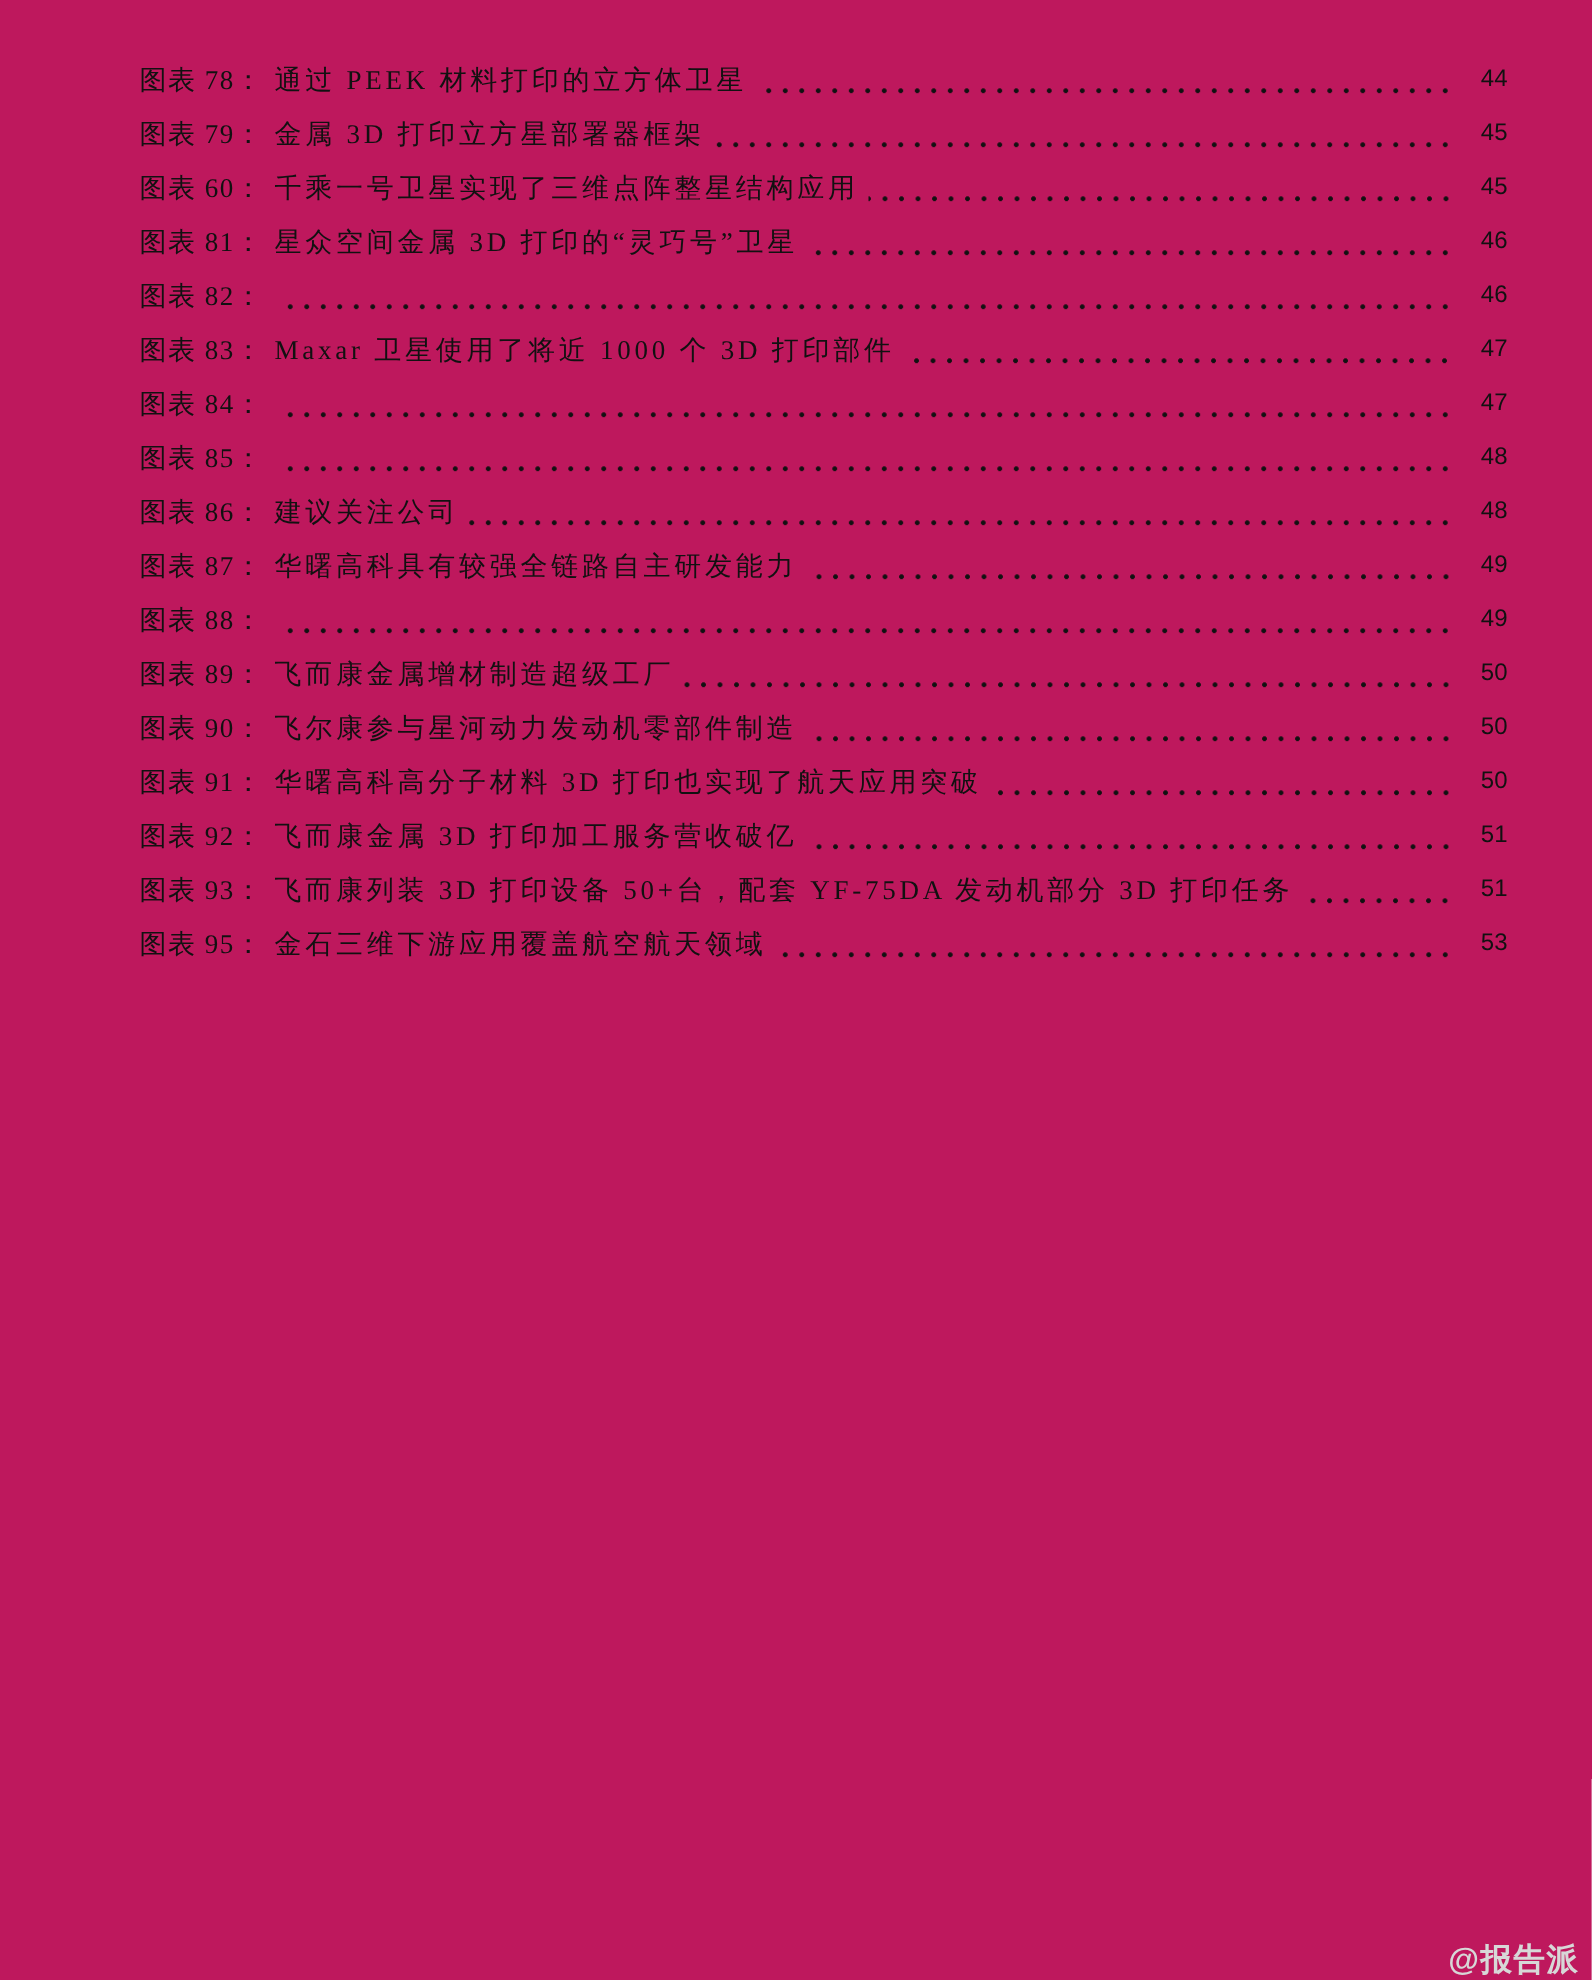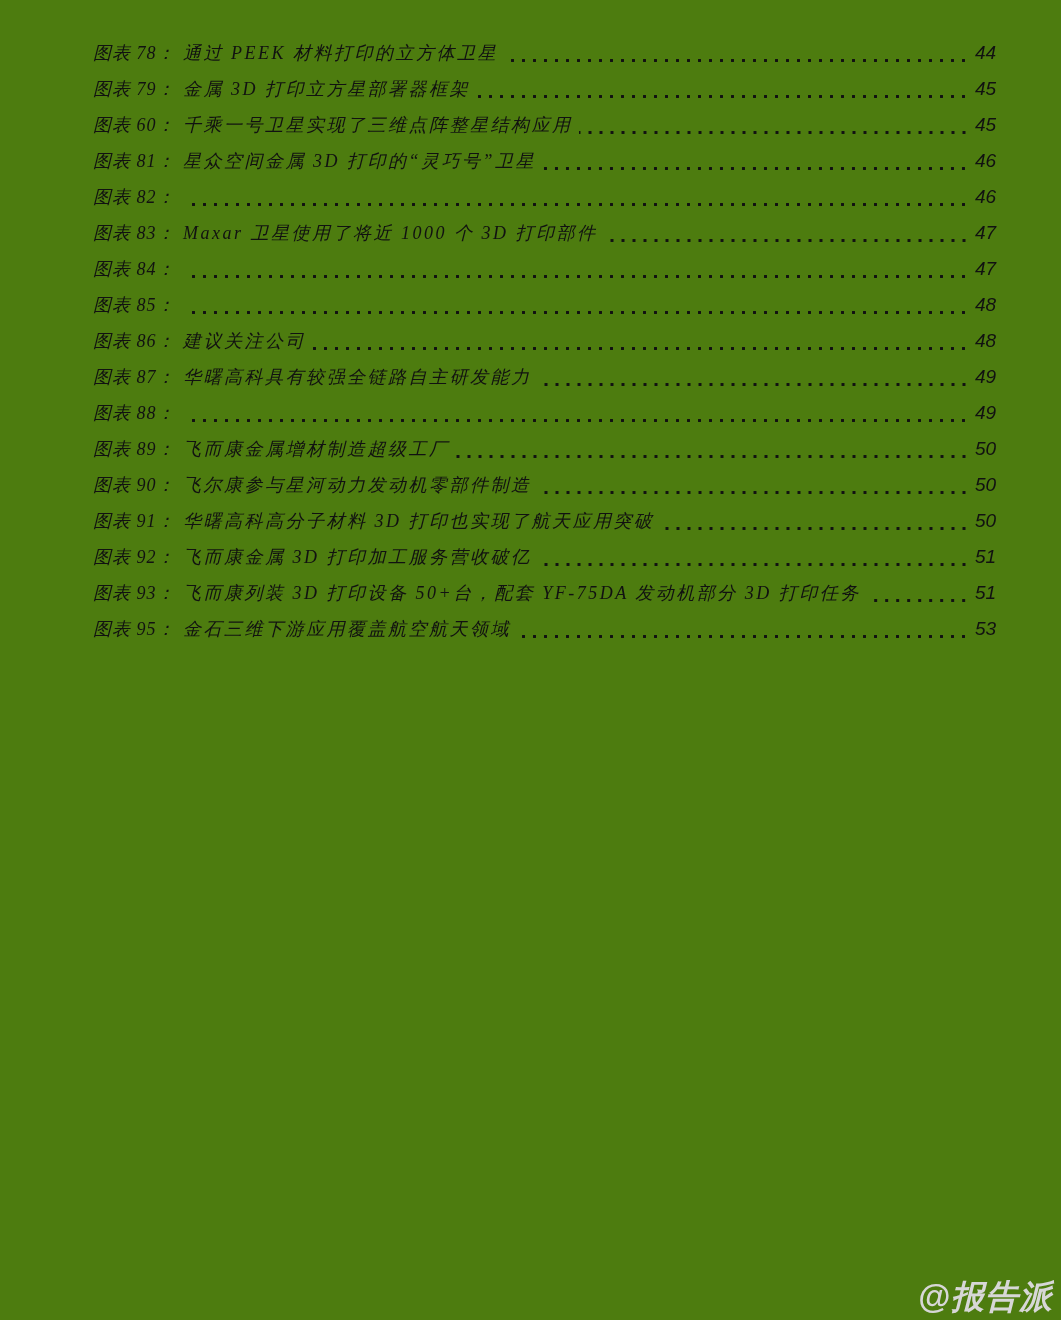--- a/index.html
+++ b/index.html
@@ -11,22 +11,21 @@
     width: 1061px;
     height: 1320px;
     position: relative;
     overflow: hidden;
     font-family: "Liberation Serif", "DejaVu Serif", serif;
     color: #111111;
   }
   .doc-page {
     position: absolute;
     inset: 0;
-    background: #4d7c0f;
-    font-style: italic;
+    background: #be185d;
   }
   .toc-list {
     position: absolute;
     top: 35px;
     left: 93px;
     right: 56px;
   }
   .toc-row {
     display: flex;
     align-items: center;
@@ -51,28 +50,29 @@
     margin: 0 6px 0 6px;
     min-width: 12px;
     background-image: radial-gradient(circle, #111111 1.4px, rgba(0,0,0,0) 1.7px);
     background-size: 11px 11px;
     background-repeat: repeat-x;
     background-position: right calc(50% + 7px);
   }
   .toc-page-num {
     flex: 0 0 auto;
     width: 30px;
+    text-align: right;
     font-family: "Liberation Sans", "DejaVu Sans", sans-serif;
-    font-size: 19px;
+    font-size: 16px;
   }
   .watermark {
     position: absolute;
     right: 8px;
     bottom: 0px;
-    font-size: 33px;
+    font-size: 21px;
     font-weight: bold;
     letter-spacing: 1px;
     color: #d7d7d7;
     font-family: "Liberation Sans", "DejaVu Sans", sans-serif;
     user-select: none;
   }
 </style>
 </head>
 <body>
 

